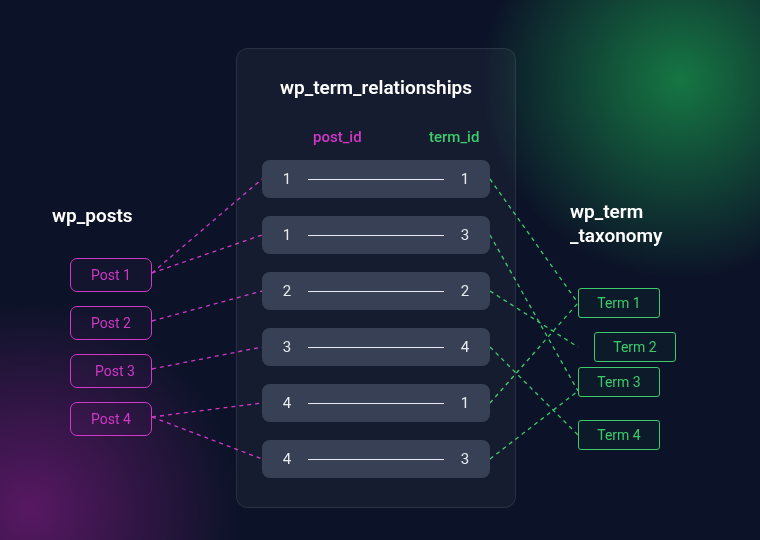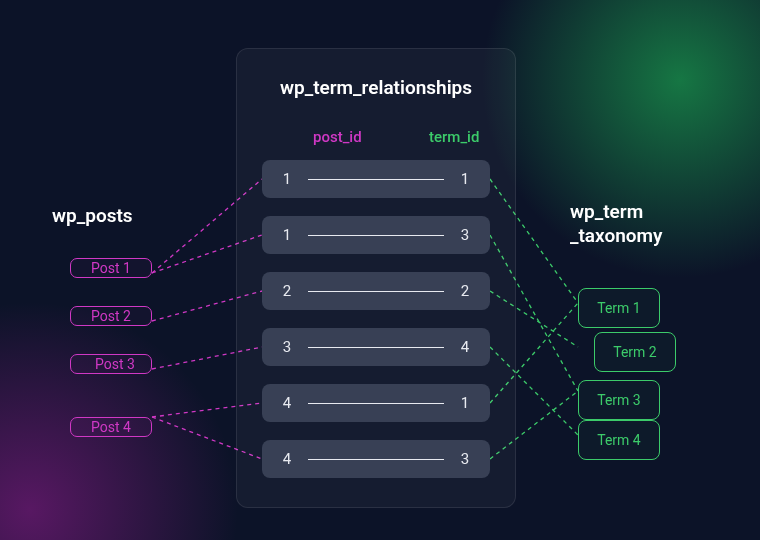--- a/index.html
+++ b/index.html
@@ -37,21 +37,21 @@
     pointer-events: none;
   }
 
   
   .left-title {
     position: absolute; color: #fff; font-weight: 600; font-size: 19px;
     left: 52px; top: 204px;
   }
   .post-box {
     position: absolute;
-    width: 82px; height: 20px;
+    width: 82px; height: 34px;
     border: 1px solid #d038c5;
     border-radius: 7px;
     color: #d038c5;
     font-size: 14px;
     display: flex; align-items: center; justify-content: center;
     background: rgba(208,56,197,0.04);
   }
 
   
   .panel {
@@ -94,23 +94,23 @@
     margin: 0 14px;
   }
 
   
   .right-title {
     position: absolute; color: #fff; font-weight: 600; font-size: 19px;
     left: 570px; top: 200px; width: 140px; line-height: 1.25;
   }
   .term-box {
     position: absolute;
-    width: 82px; height: 40px;
+    width: 82px; height: 30px;
     border: 1px solid #3ccb6a;
-    border-radius: 8px;
+    border-radius: 3px;
     color: #3ccb6a;
     font-size: 14px;
     display: flex; align-items: center; justify-content: center;
     background: rgba(60,203,106,0.04);
   }
 </style>
 </head>
 <body>
 
 <div class="bg-glow-green"></div>
@@ -153,21 +153,21 @@
 
   <div class="post-box" style="left:70px; top:258px;">
       <span>Post 1</span>
     </div>
   <div class="post-box" style="left:70px; top:306px;">
       <span>Post 2</span>
     </div>
   <div class="post-box" style="left:70px; top:354px;padding-left:8px;">
       <span>Post 3</span>
     </div>
-  <div class="post-box" style="left:70px; top:417px;border-radius:7px;">
+  <div class="post-box" style="left:70px; top:402px;border-radius:7px;">
       <span>Post 4</span>
     </div>
 
   <div class="pair-row" style="top:160px;">
     <span class="pid">1</span>
     <span class="connector"></span>
     <span class="tid">1</span>
   </div>
   <div class="pair-row" style="top:216px;">
     <span class="pid">1</span>
@@ -194,20 +194,20 @@
     <span class="connector"></span>
     <span class="tid">3</span>
   </div>
 
   <div class="term-box" style="left:578px; top:288px;">
       <span>Term 1</span>
     </div>
   <div class="term-box" style="left:578px; top:332px;margin-left:16px;">
       <span>Term 2</span>
     </div>
-  <div class="term-box" style="left:578px; top:380px;">
+  <div class="term-box" style="left:578px; top:367px;">
       <span>Term 3</span>
     </div>
   <div class="term-box" style="left:578px; top:420px;">
       <span>Term 4</span>
     </div>
 
 </div>
 
 </body></html>

